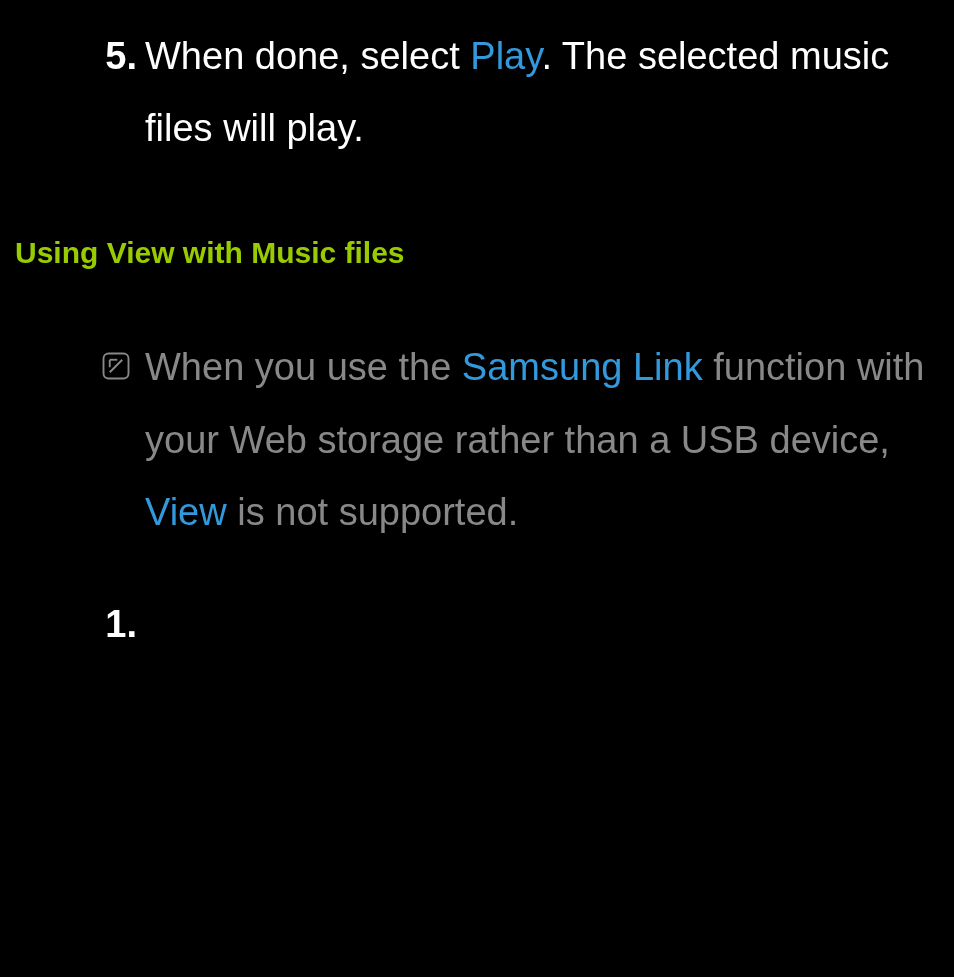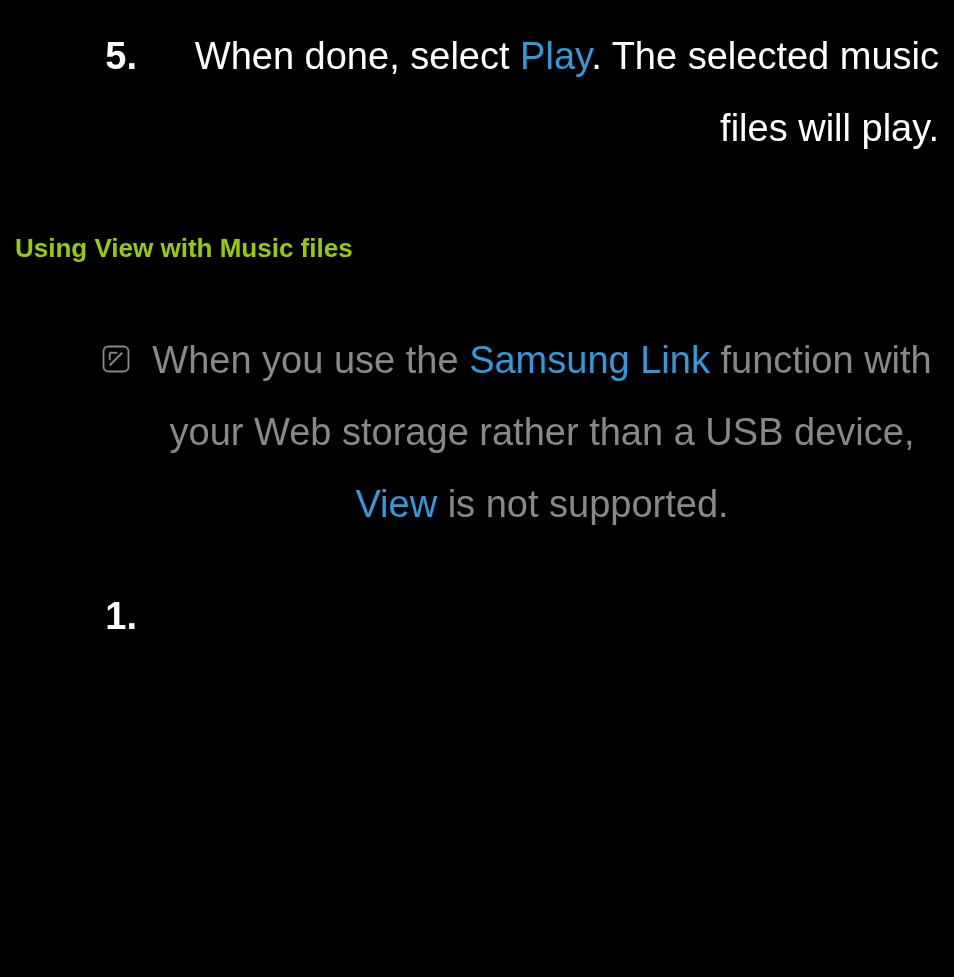--- a/index.html
+++ b/index.html
@@ -23,26 +23,25 @@
     }
     .list-number {
       width: 130px;
       text-align: right;
       padding-right: 8px;
       font-weight: bold;
       flex-shrink: 0;
     }
     .list-content {
       flex: 1;
-      text-align: right;
     }
     .section-heading {
       color: #99cc00;
       font-weight: bold;
-      font-size: 26px;
+      font-size: 30px;
       margin-bottom: 50px;
       margin-top: 40px;
     }
     .note-item {
       display: flex;
       margin-bottom: 40px;
     }
     .note-icon {
       width: 130px;
       text-align: right;
@@ -51,21 +50,20 @@
       color: #888888;
     }
     .note-icon svg {
       width: 30px;
       height: 30px;
       margin-top: 20px;
     }
     .note-content {
       flex: 1;
       color: #888888;
-      text-align: center;
     }
     .highlight-blue {
       color: #3399dd;
     }
     .button-d {
       display: inline-block;
       background-color: #0033cc;
       color: #ffffff;
       font-weight: bold;
       font-size: 26px;

